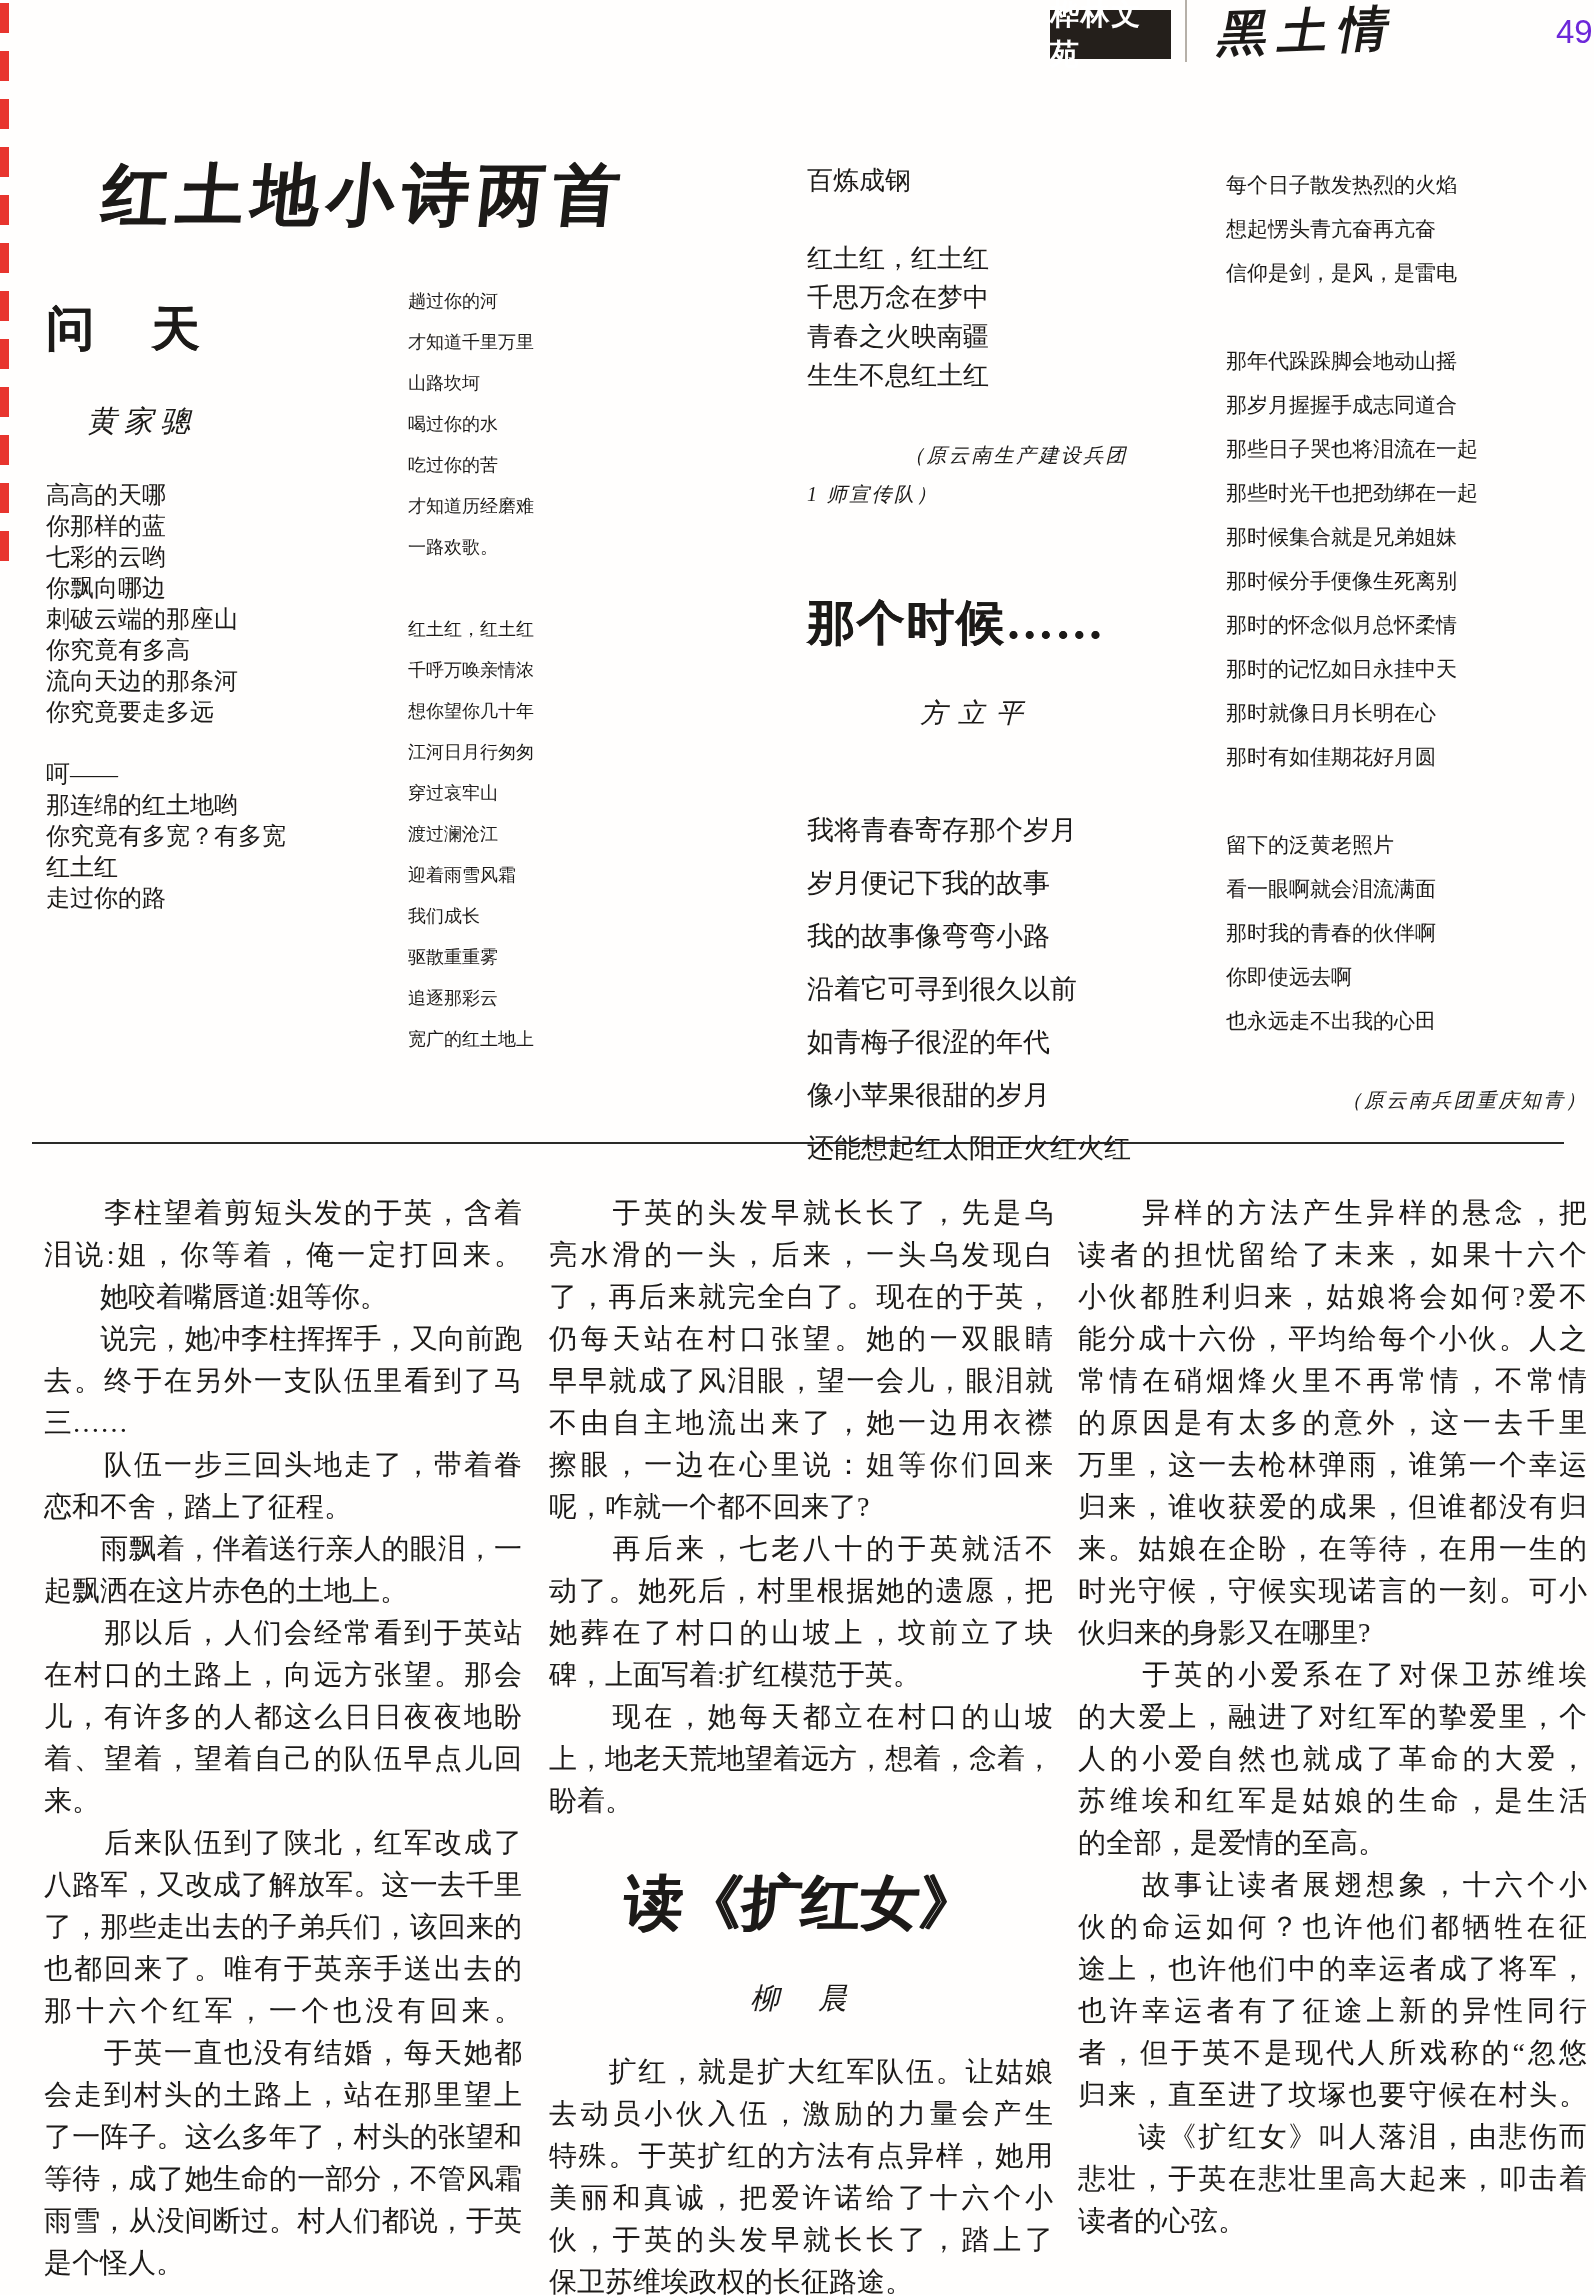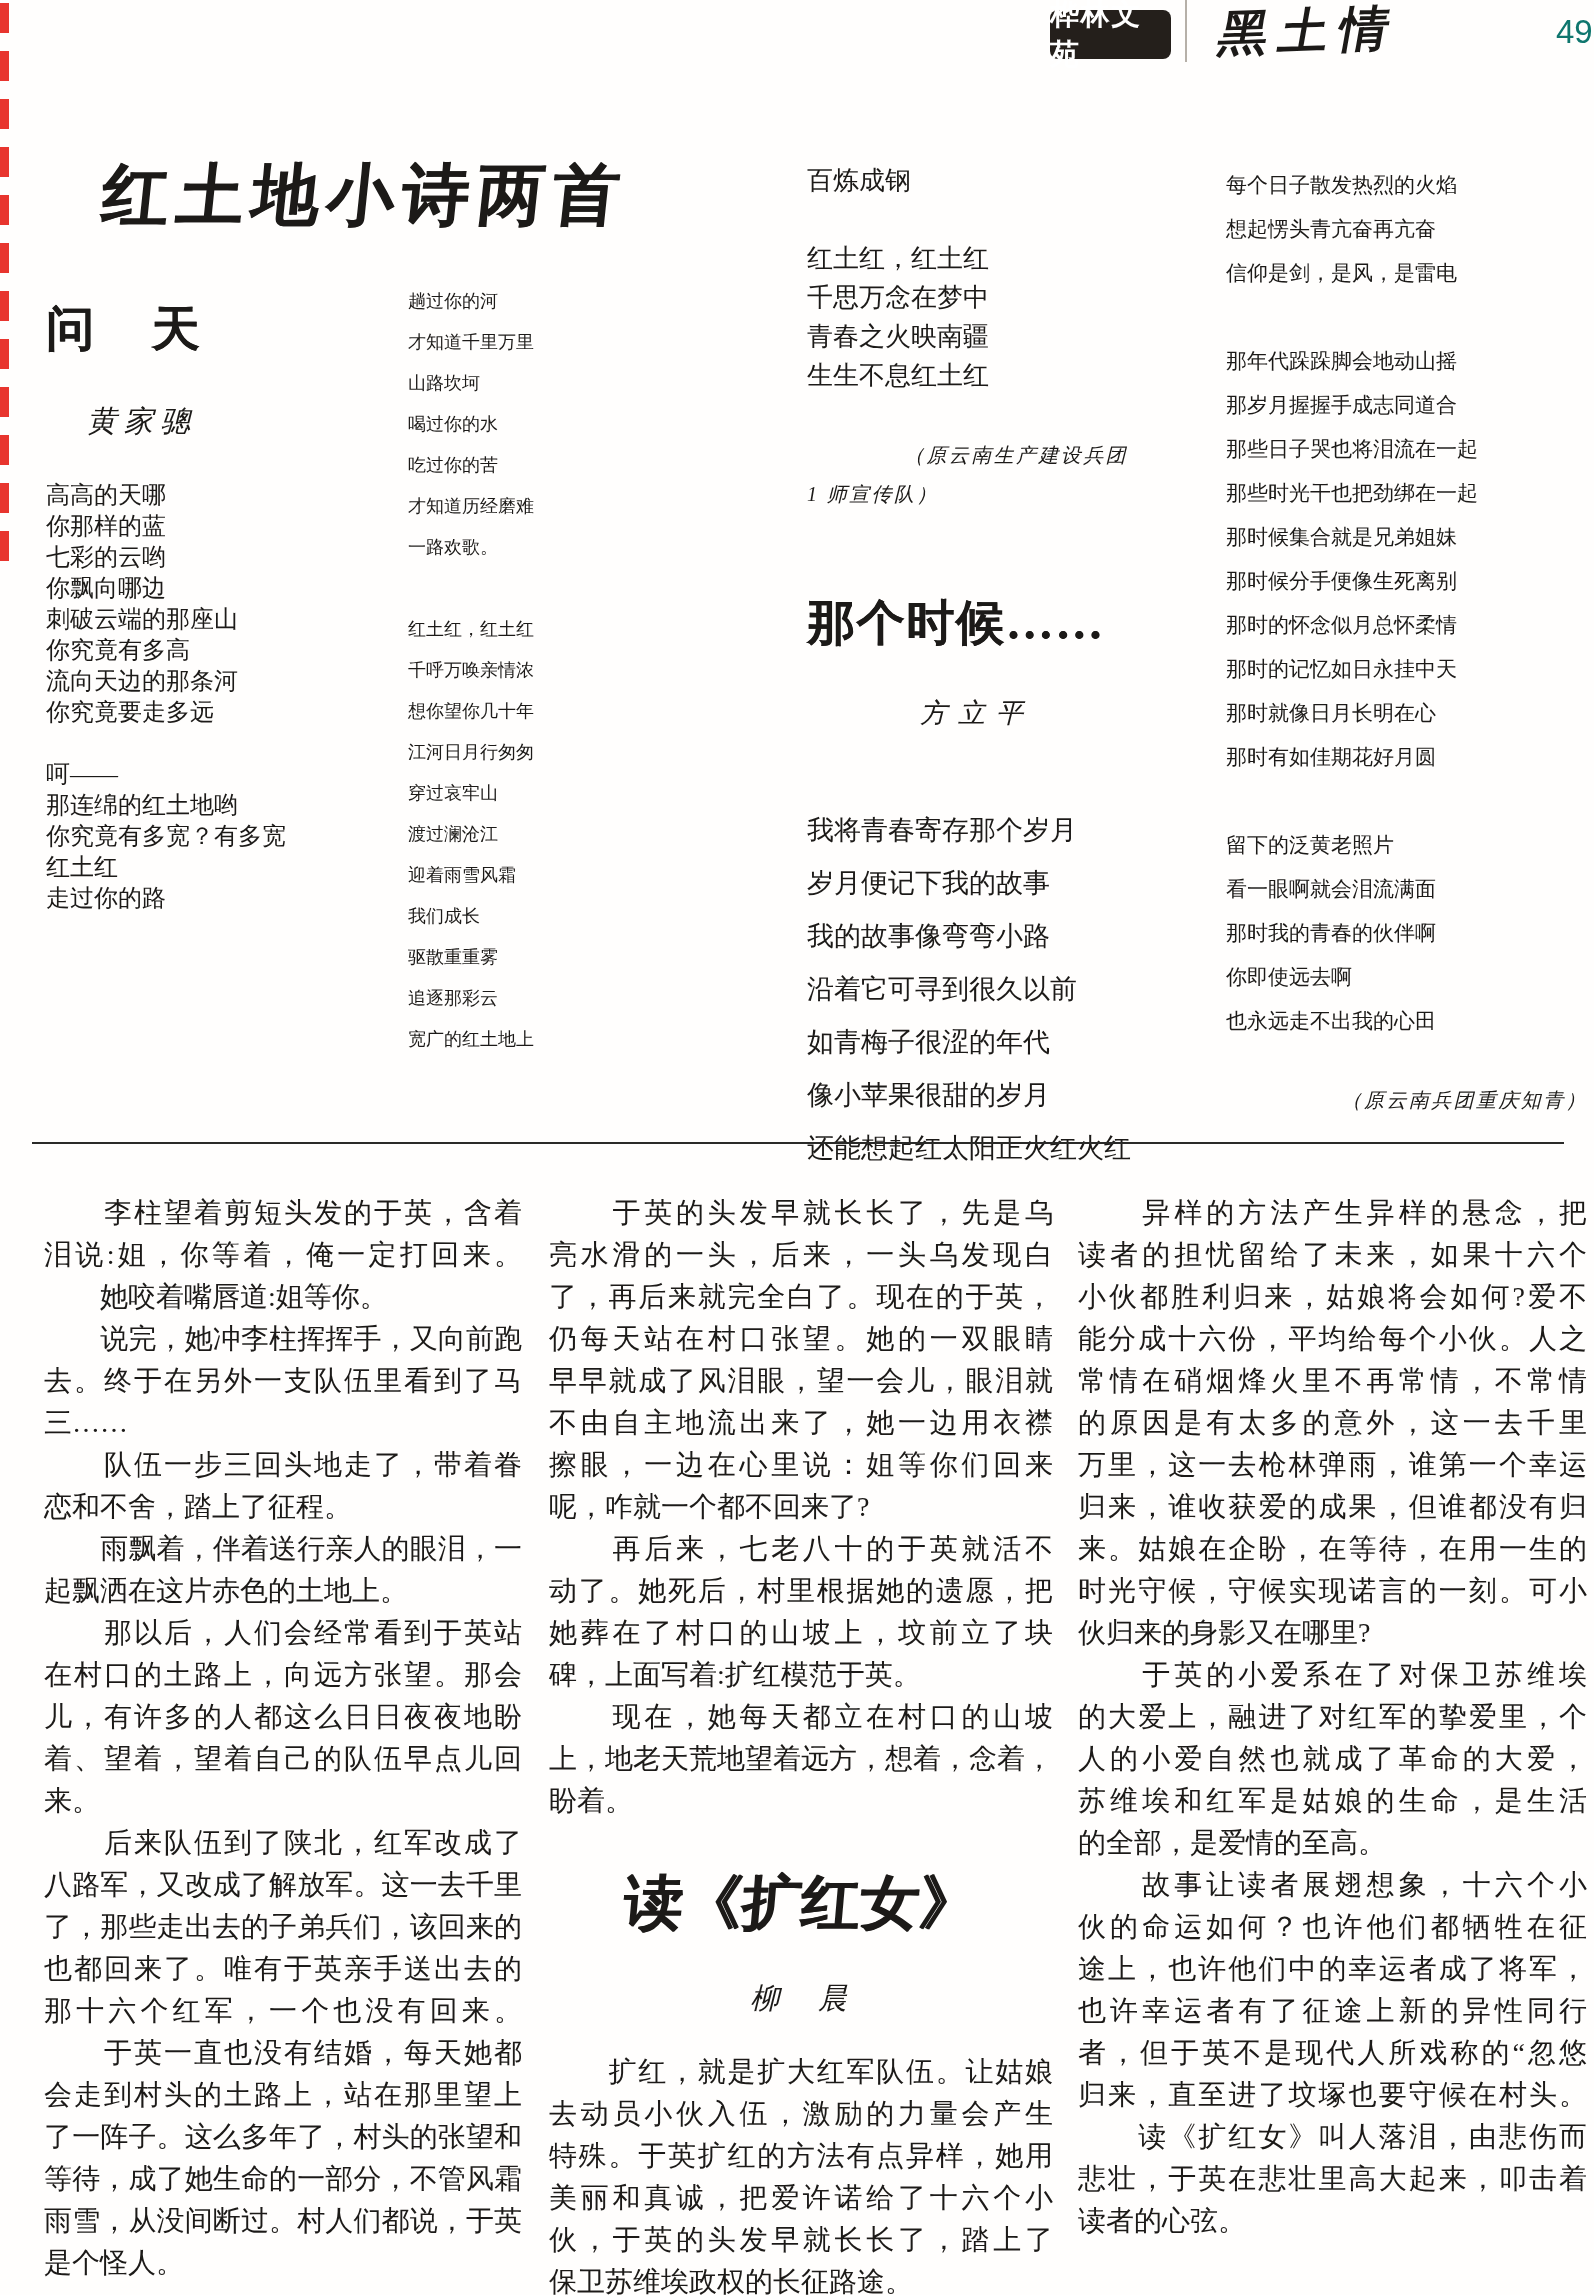--- a/index.html
+++ b/index.html
@@ -6,26 +6,26 @@
   #page{position:relative;width:1595px;height:2295px;background:#fffefd;overflow:hidden;
         font-family:"Liberation Serif", serif;color:#1c1a18;}
 
   
   .red-edge{position:absolute;left:0;top:3.2px;width:8.8px;height:563px;
     background:repeating-linear-gradient(to bottom,#e8352e 0 30px,transparent 30px 48px);}
 
   
   .hdr-box{position:absolute;left:1050px;top:10.4px;width:121px;height:49px;background:#241f1b;
     color:#fff;font-family:"Liberation Sans",sans-serif;font-weight:bold;font-size:29px;
-    display:flex;align-items:center;justify-content:center;letter-spacing:1.6px;border-radius:8px;}
+    display:flex;align-items:center;justify-content:center;letter-spacing:1.6px;}
   .hdr-divider{position:absolute;left:1185px;top:0;width:1.6px;height:62px;background:#b6b0a8;}
   .hdr-title{position:absolute;left:1220px;top:-3.2px;width:263px;font-size:49px;font-weight:900;
     letter-spacing:11px;transform:skewX(-12deg) rotate(-2deg);white-space:nowrap;}
   .hdr-page{position:absolute;left:1556px;top:12.8px;font-size:33px;
-    font-family:"Liberation Sans",sans-serif;color:#0f766e;}
+    font-family:"Liberation Sans",sans-serif;color:#6d28d9;}
 
   
   .main-title{position:absolute;left:102px;top:150px;width:606px;font-size:67px;font-weight:900;
     letter-spacing:8px;transform:skewX(-6deg);white-space:nowrap;
     text-shadow:0.8px 0 currentColor;}
 
   .col{position:absolute;}
   .line{white-space:nowrap;}
   .justify .line.j{text-align:justify;text-align-last:justify;white-space:normal;}
 

